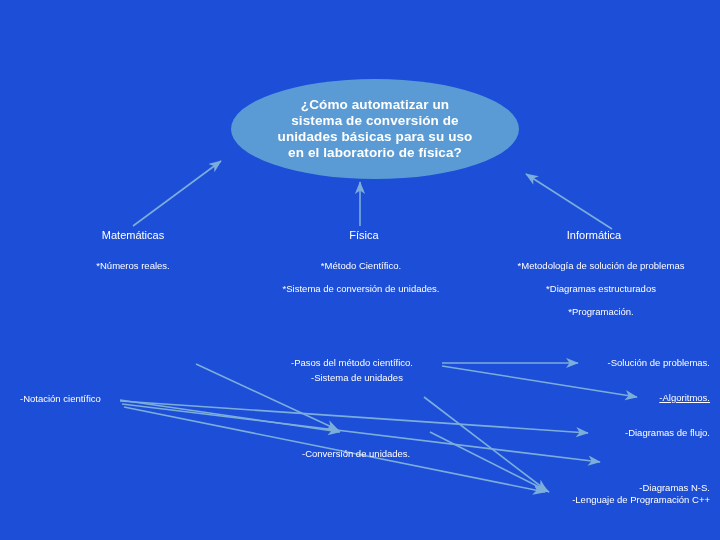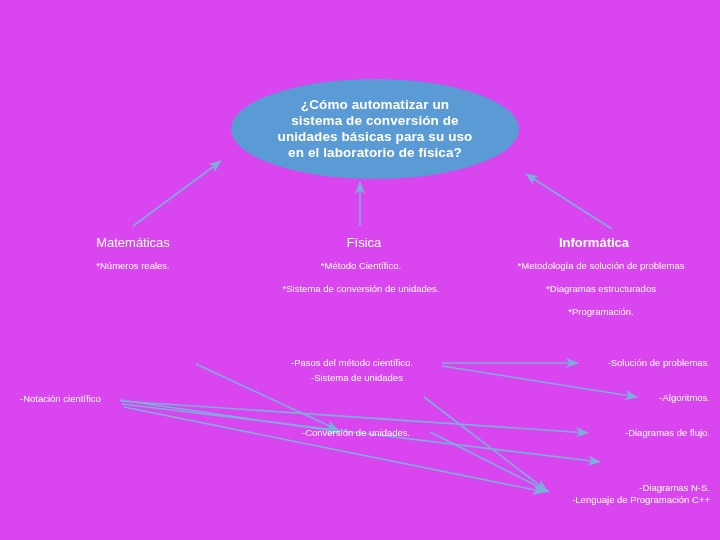--- a/index.html
+++ b/index.html
@@ -1,19 +1,19 @@
 <!DOCTYPE html>
 <html><head>
 <meta charset="utf-8">
 <style>
   html,body{margin:0;padding:0;background:#000;}
   #stage{
     position:relative;
     width:720px;height:540px;
-    background:#d946ef;
+    background:#1d4ed8;
     overflow:hidden;
     font-family:"Liberation Sans", sans-serif;
     color:#ffffff;
   }
   #arrows{position:absolute;left:0;top:0;width:720px;height:540px;}
   .ellipse{
     position:absolute;
     left:231px;top:79px;
     width:288px;height:100px;
     border-radius:50%;
@@ -32,21 +32,21 @@
   }
   .lbl{
     position:absolute;
     font-size:9.5px;
     color:#ffffff;
     white-space:nowrap;
     line-height:12px;
   }
   .lbl.ctr{transform:translateX(-50%);}
   .lbl.rgt{transform:translateX(-100%);}
-  .head{font-size:13px;margin-top:8px;}
+  .head{font-size:11px;}
 </style>
 </head>
 <body>
 
 <div id="stage">
 
   <svg id="arrows" viewBox="0 0 720 540" xmlns="http://www.w3.org/2000/svg">
     <defs>
       <marker id="ah" markerWidth="9" markerHeight="9" refX="7.5" refY="3.2" orient="auto" markerUnits="strokeWidth">
         <path d="M0,0 L8,3.2 L0,6.4 L2.2,3.2 z" fill="#7CAEDB"></path>
@@ -71,36 +71,36 @@
       <line x1="430" y1="432" x2="549" y2="492"></line>
     </g>
   </svg>
 
   <div class="ellipse">
     <div class="ellipse-text">¿Cómo automatizar un sistema de conversión de unidades básicas para su uso en el laboratorio de física?</div>
   </div>
 
   <div class="lbl ctr head" style="left:133px;top:229px;">Matemáticas</div>
   <div class="lbl ctr head" style="left:364px;top:229px;">Física</div>
-  <div class="lbl ctr head" style="left:594px;top:229px;font-weight:bold;">Informática</div>
+  <div class="lbl ctr head" style="left:594px;top:229px;">Informática</div>
 
   <div class="lbl ctr" style="left:133px;top:260px;">*Números reales.</div>
 
   <div class="lbl ctr" style="left:361px;top:260px;text-align:right;">*Método Científico.</div>
   <div class="lbl ctr" style="left:361px;top:283px;">*Sistema de conversión de unidades.</div>
 
   <div class="lbl ctr" style="left:601px;top:260px;">*Metodología de solución de problemas</div>
   <div class="lbl ctr" style="left:601px;top:283px;">*Diagramas estructurados</div>
   <div class="lbl ctr" style="left:601px;top:306px;">*Programación.</div>
 
   <div class="lbl" style="left:20px;top:393px;">-Notación científico</div>
 
   <div class="lbl" style="left:291px;top:357px;">-Pasos del método científico.</div>
   <div class="lbl" style="left:311px;top:372px;">-Sistema de unidades</div>
-  <div class="lbl" style="left:302px;top:427px;">-Conversión de unidades.</div>
+  <div class="lbl" style="left:302px;top:448px;">-Conversión de unidades.</div>
 
   <div class="lbl rgt" style="left:710px;top:357px;">-Solución de problemas.</div>
-  <div class="lbl rgt" style="left:710px;top:392px;">-Algoritmos.</div>
+  <div class="lbl rgt" style="left:710px;top:392px;text-decoration:underline;">-Algoritmos.</div>
   <div class="lbl rgt" style="left:710px;top:427px;">-Diagramas de flujo.</div>
   <div class="lbl rgt" style="left:710px;top:482px;">-Diagramas N-S.</div>
   <div class="lbl rgt" style="left:710px;top:494px;">-Lenguaje de Programación C++</div>
 
 </div>
 
 </body></html>

